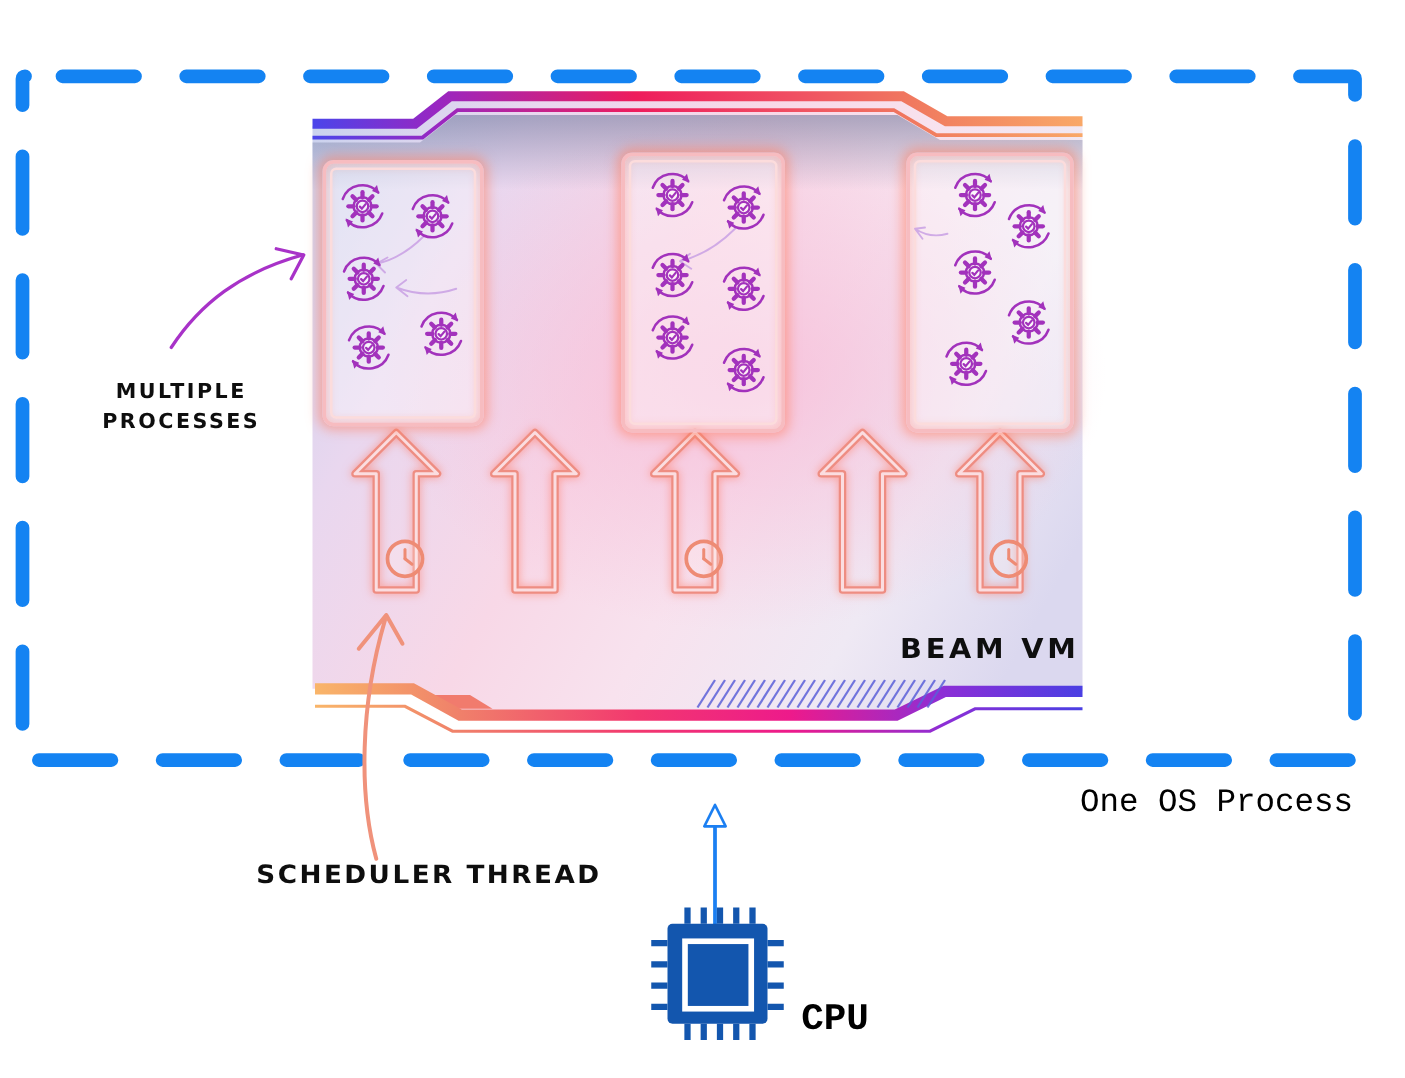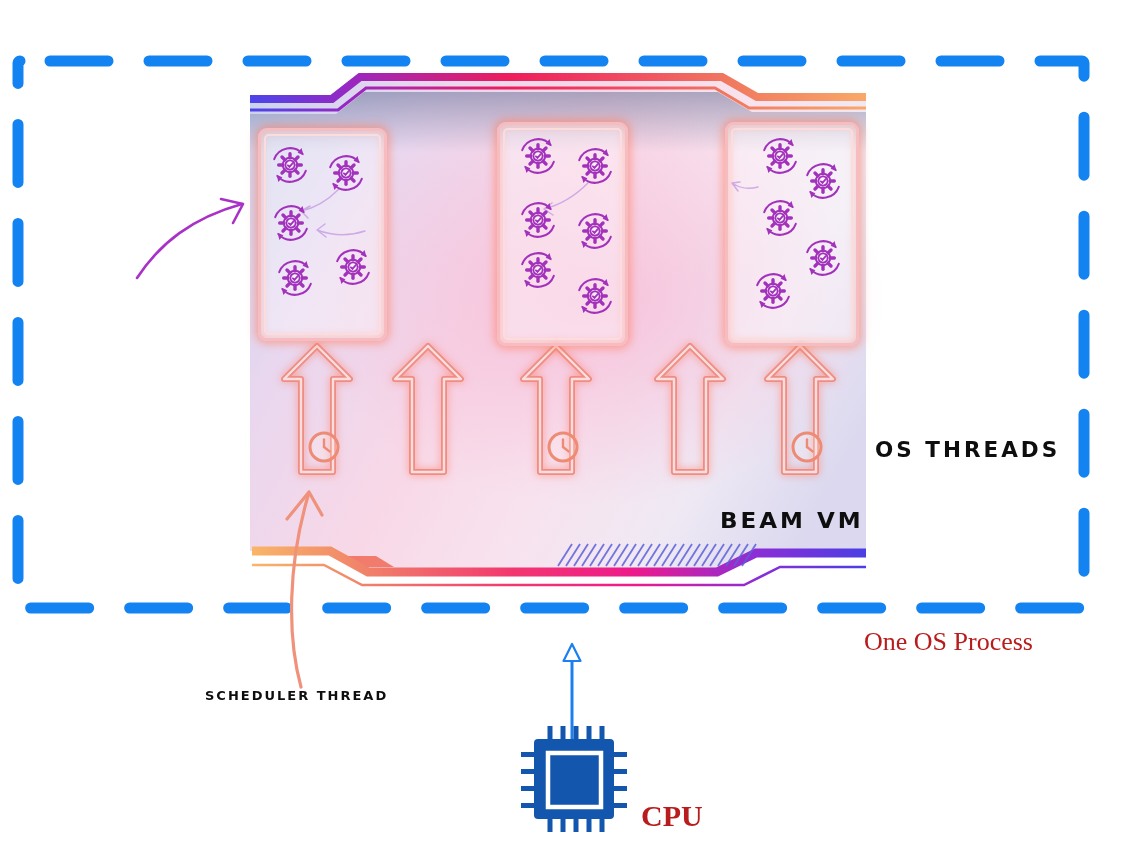--- a/index.html
+++ b/index.html
@@ -23,28 +23,28 @@
   .pgroup svg{position:absolute;left:0;top:0;}
 
   
   .techno{
     position:absolute;color:#0e0e0e;font-weight:800;
     letter-spacing:3px;white-space:nowrap;
     font-family:"DejaVu Sans",sans-serif;
     transform:scaleY(.96);
   }
   .mono{
-    position:absolute;color:#b91c1c;font-family:Liberation Serif, serif;
+    position:absolute;color:#000000;font-family:Liberation Mono, monospace;
     white-space:nowrap;
   }
   #label-multiple{
     position:absolute;left:15px;top:301px;width:260px;text-align:center;
     color:#0e0e0e;font-weight:800;font-size:16.5px;line-height:23.5px;letter-spacing:2px;
   }
-  #label-scheduler{left:205px;top:688px;font-size:13px;letter-spacing:2px;}
+  #label-scheduler{left:205px;top:688px;font-size:21px;letter-spacing:2px;}
   #label-os-threads{left:875px;top:437px;font-size:21.5px;letter-spacing:3px;}
   #label-beam-vm{left:720px;top:507px;font-size:23px;letter-spacing:3px;}
   #label-one-os-process{left:864px;top:627px;font-size:26px;}
   #label-cpu{left:641px;top:799px;font-size:30px;font-weight:600;}
 </style>
 </head>
 <body>
 
 <div class="canvas">
 
@@ -261,24 +261,25 @@
           <use href="#gear-process-icon" x="30" y="9" width="44" height="44"></use>
           <use href="#gear-process-icon" x="73" y="34" width="44" height="44"></use>
           <use href="#gear-process-icon" x="30" y="71" width="44" height="44"></use>
           <use href="#gear-process-icon" x="73" y="111" width="44" height="44"></use>
           <use href="#gear-process-icon" x="23" y="144" width="44" height="44"></use>
         </g>
     </svg>
   </div>
 
   <div id="label-multiple">
+    <div>MULTIPLE</div>
+    <div>PROCESSES</div>
   </div>
 
   <div class="techno" id="label-scheduler">SCHEDULER THREAD</div>
 
-  <div class="techno" id="label-os-threads">OS THREADS</div>
 
   <div class="techno" id="label-beam-vm">BEAM VM</div>
 
   <div class="mono" id="label-one-os-process">One OS Process</div>
 
   <div class="mono" id="label-cpu">CPU</div>
 </div>
 
 </body></html>

